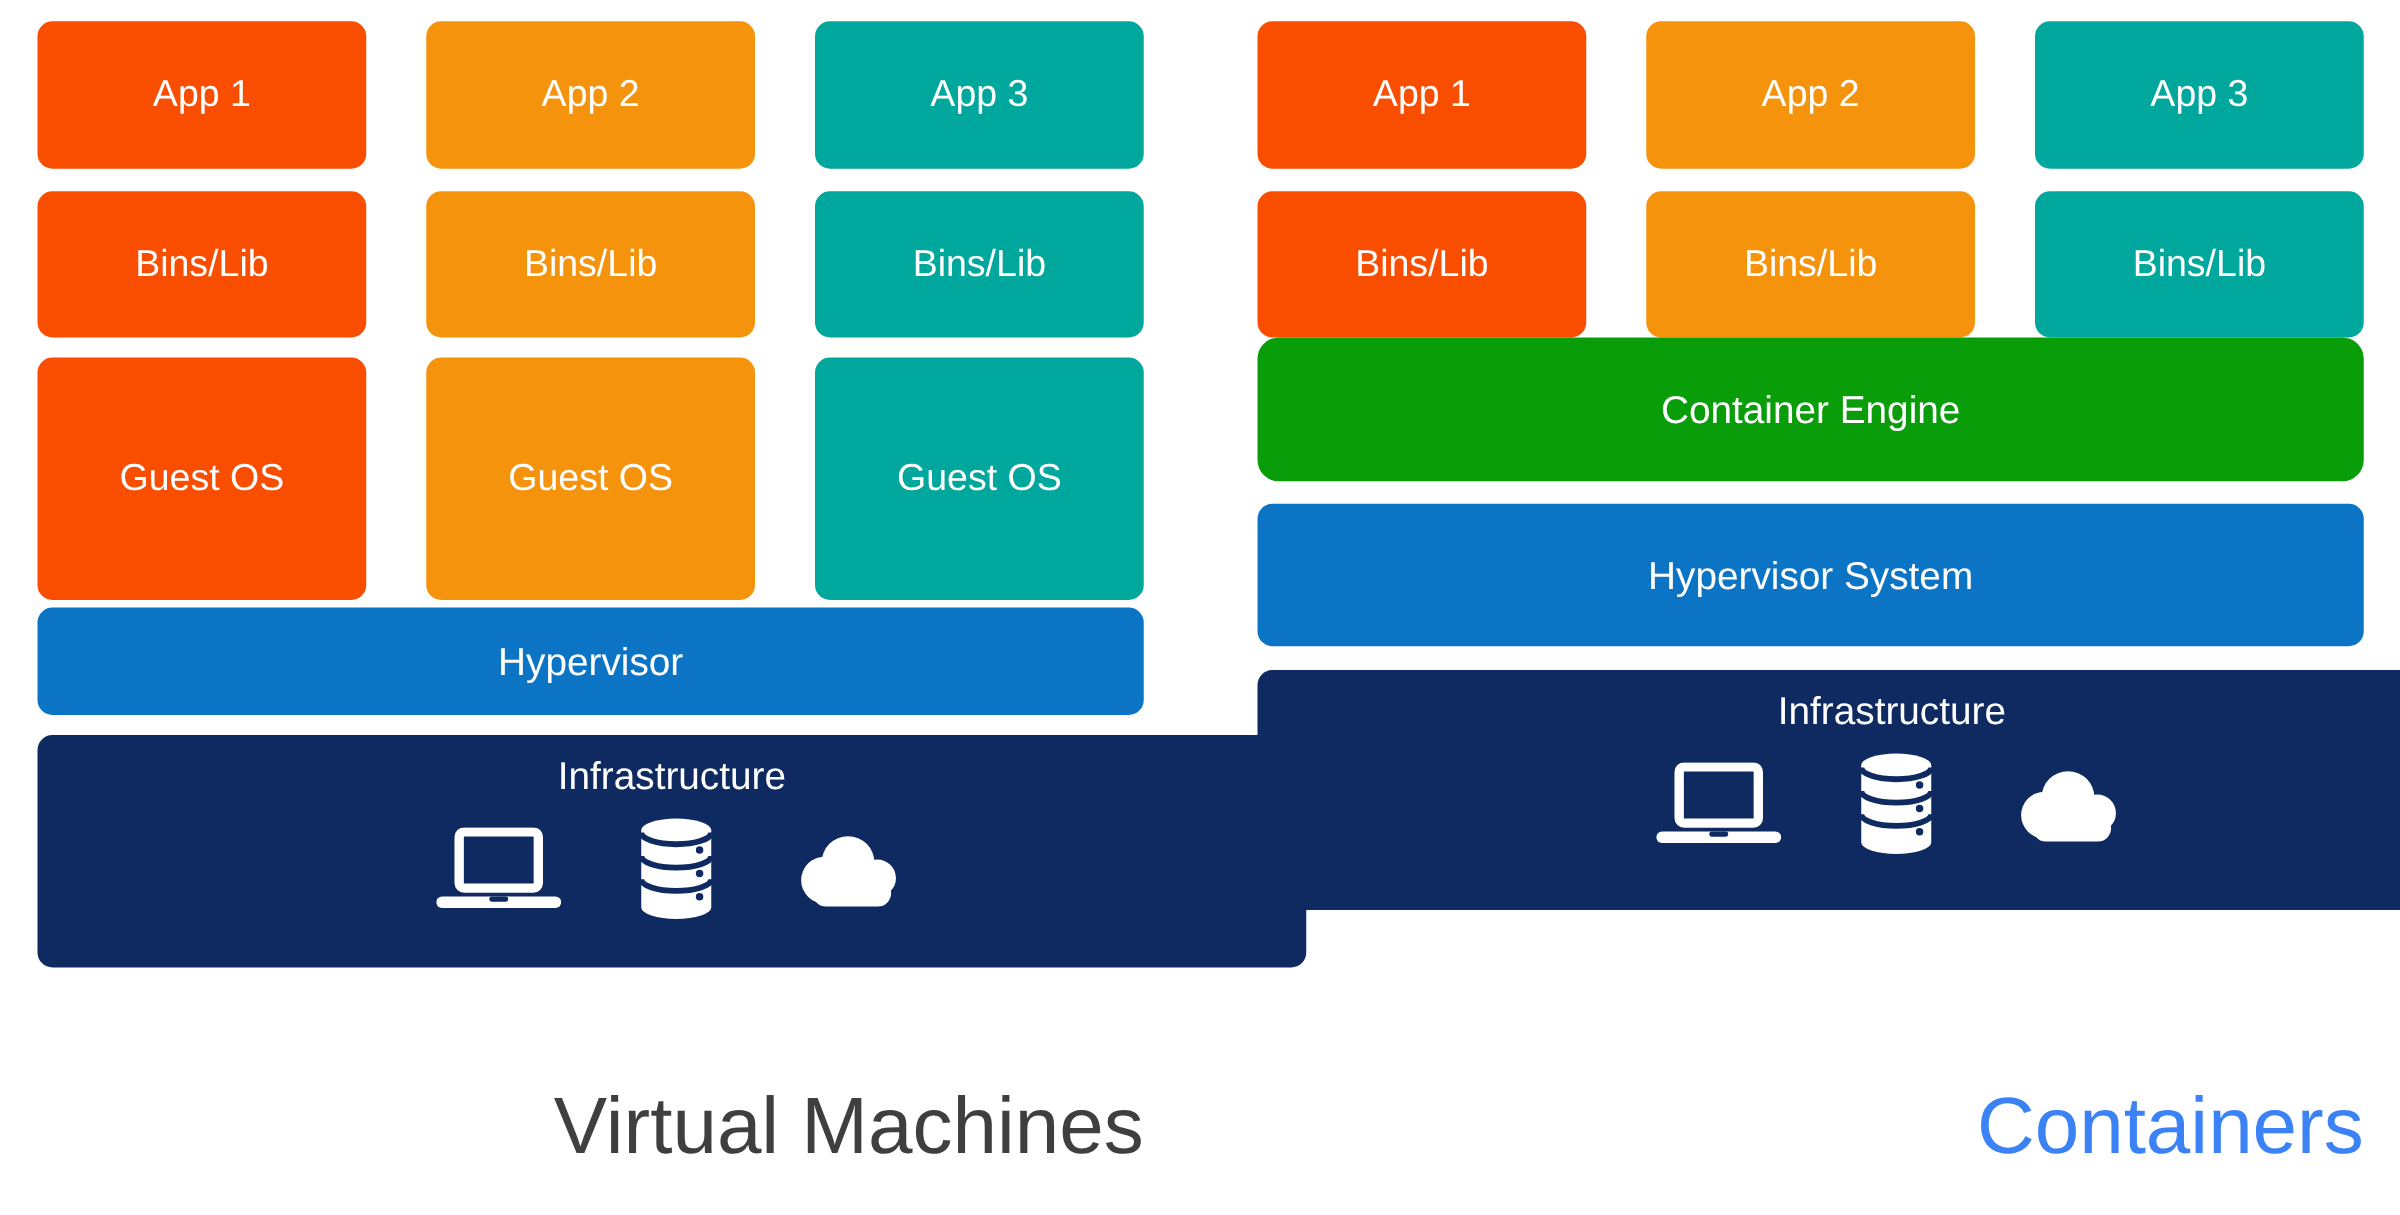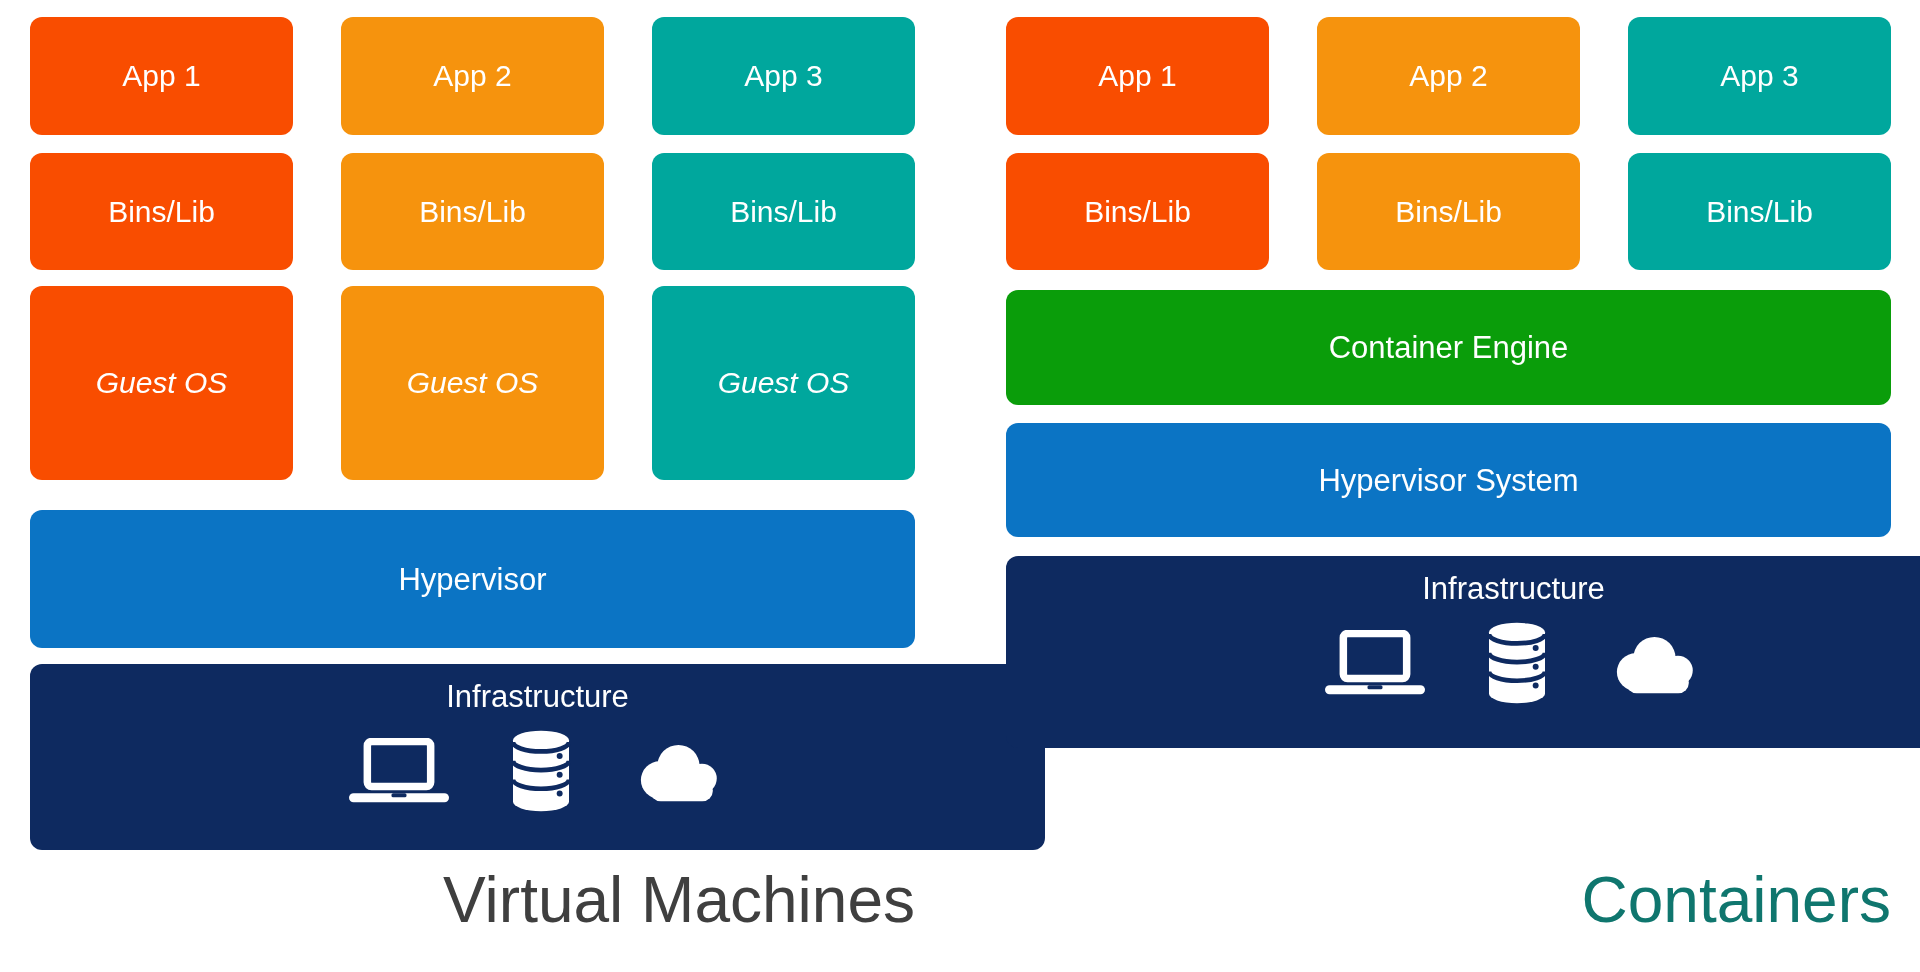--- a/index.html
+++ b/index.html
@@ -13,29 +13,29 @@
   .row3 { display: flex; justify-content: space-between; }
   .cell {
     width: 263px; border-radius: 12px; color: #ffffff;
     display: flex; align-items: center; justify-content: center;
     font-size: 30px; line-height: 1;
   }
   .h-app   { height: 118px; }
   .row-bins  { margin-top: 18px; }
   .h-bins  { height: 117px; }
   .row-guest { margin-top: 16px; }
-  .h-guest { height: 194px; font-style: italic; }
+  .h-guest { height: 194px; }
 
   .bar {
     width: 885px; border-radius: 12px; color: #ffffff;
     display: flex; align-items: center; justify-content: center;
     font-size: 31px; line-height: 1;
   }
-  .hypervisor { margin-top: 30px; height: 138px; }
-  .engine     { margin-top: 20px; height: 115px; }
+  .hypervisor { margin-top: 6px; height: 86px; }
+  .engine     { height: 115px; border-radius: 17px; }
   .os         { margin-top: 18px; height: 114px; }
 
   .infra {
     width: 1015px; border-radius: 12px; color: #ffffff;
     display: flex; flex-direction: column; align-items: center;
   }
   #vm-infra { margin-top: 16px; height: 186px; }
   #ct-infra { margin-top: 19px; height: 192px; }
   .infra-label { margin-top: 14px; font-size: 31px; line-height: 1.2; }
   .icon-row { display: flex; align-items: center; gap: 62px; margin-top: 14px; }
@@ -158,15 +158,15 @@
             <circle class="white-fill" cx="58" cy="32" r="27"></circle>
             <circle class="white-fill" cx="88" cy="48" r="19"></circle>
             <rect class="white-fill" x="22" y="50" width="80" height="27" rx="13.5"></rect>
           </svg>
         </span>
       </div>
     </div>
   </div>
 
   <div class="diagram-title" id="vm-title" style="color: rgb(63, 63, 63);">Virtual Machines</div>
-  <div class="diagram-title" id="ct-title" style="color: #0f766e;">Containers</div>
+  <div class="diagram-title" id="ct-title" style="color: #3b82f6;">Containers</div>
 
 </div>
 
 </body></html>

